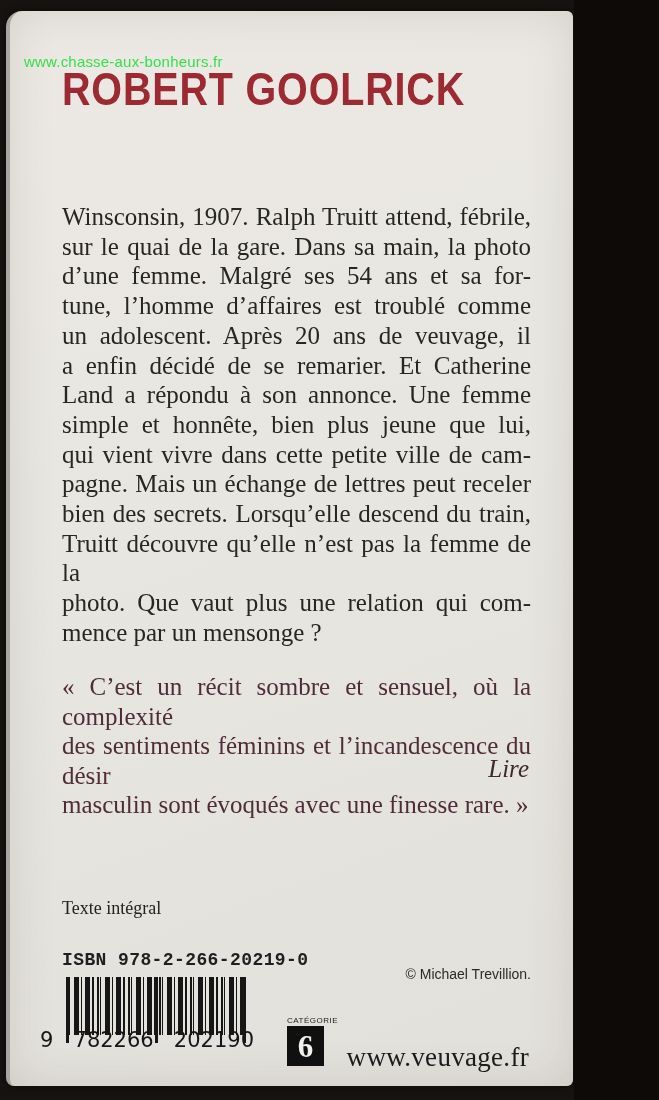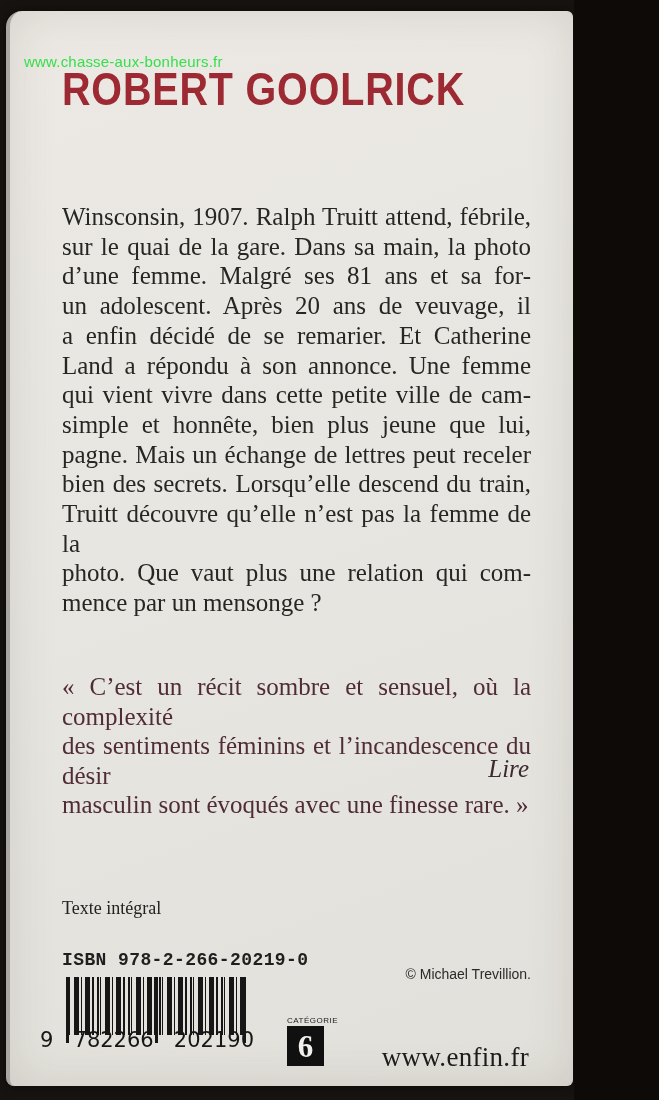--- a/index.html
+++ b/index.html
@@ -116,26 +116,27 @@
   <div class="cover">
 
     <div class="watermark">www.chasse-aux-bonheurs.fr</div>
 
     <div class="author">ROBERT GOOLRICK</div>
 
 
     <div class="synopsis">
         <div class="line">Winsconsin, 1907. Ralph Truitt attend, fébrile,</div>
         <div class="line">sur le quai de la gare. Dans sa main, la photo</div>
-        <div class="line">d’une femme. Malgré ses 81 ans et sa for-</div>
+        <div class="line">d’une femme. Malgré ses 54 ans et sa for-</div>
+        <div class="line">tune, l’homme d’affaires est troublé comme</div>
         <div class="line">un adolescent. Après 20 ans de veuvage, il</div>
         <div class="line">a enfin décidé de se remarier. Et Catherine</div>
         <div class="line">Land a répondu à son annonce. Une femme</div>
+        <div class="line">simple et honnête, bien plus jeune que lui,</div>
         <div class="line">qui vient vivre dans cette petite ville de cam-</div>
-        <div class="line">simple et honnête, bien plus jeune que lui,</div>
         <div class="line">pagne. Mais un échange de lettres peut receler</div>
         <div class="line">bien des secrets. Lorsqu’elle descend du train,</div>
         <div class="line">Truitt découvre qu’elle n’est pas la femme de la</div>
         <div class="line">photo. Que vaut plus une relation qui com-</div>
         <div class="line">mence par un mensonge ?</div>
       </div>
 
     <div class="press-quote">
         <div class="line">« C’est un récit sombre et sensuel, où la complexité</div>
         <div class="line">des sentiments féminins et l’incandescence du désir</div>
@@ -160,16 +161,16 @@
         <div class="bc-group">202190</div>
       </div>
 
     <div class="category-badge">
       <span class="category-label">CATÉGORIE</span>
       <div class="category-box">
         <span class="category-number">6</span>
       </div>
     </div>
 
-    <div class="publisher-url">www.enfin.fr</div>
+    <div class="publisher-url">www.veuvage.fr</div>
 
   </div>
 </div>
 
 </body></html>

